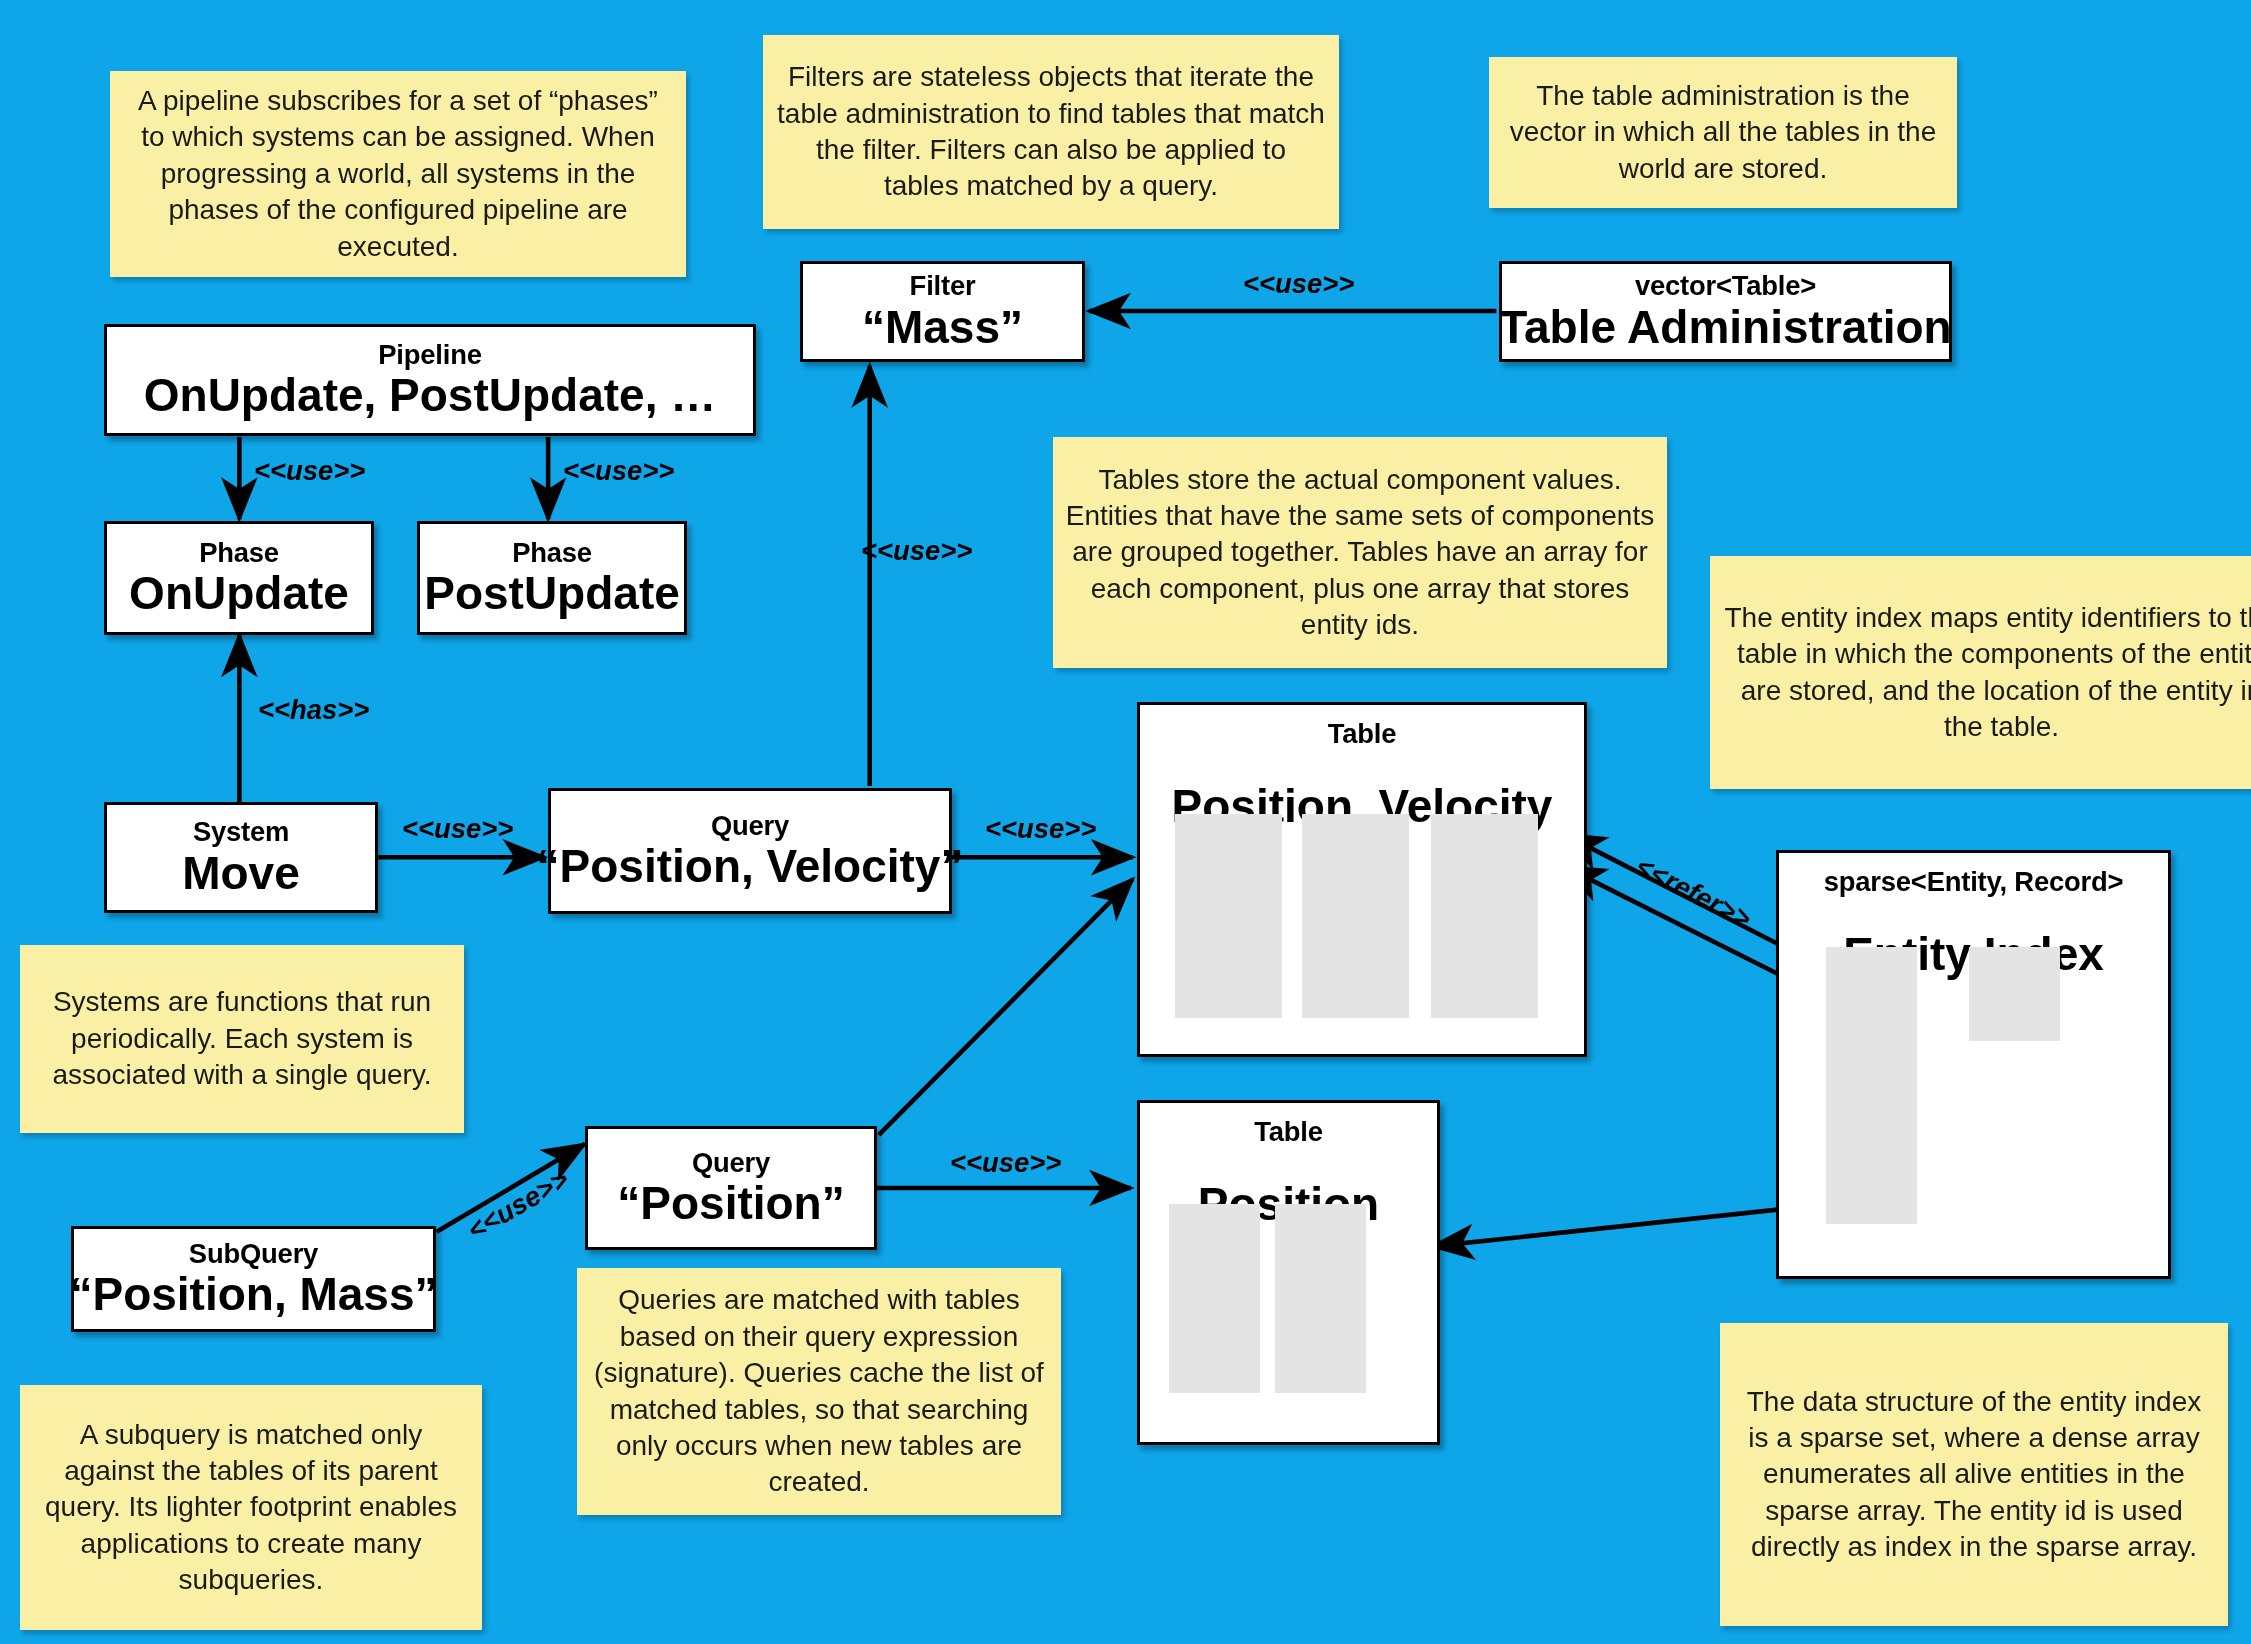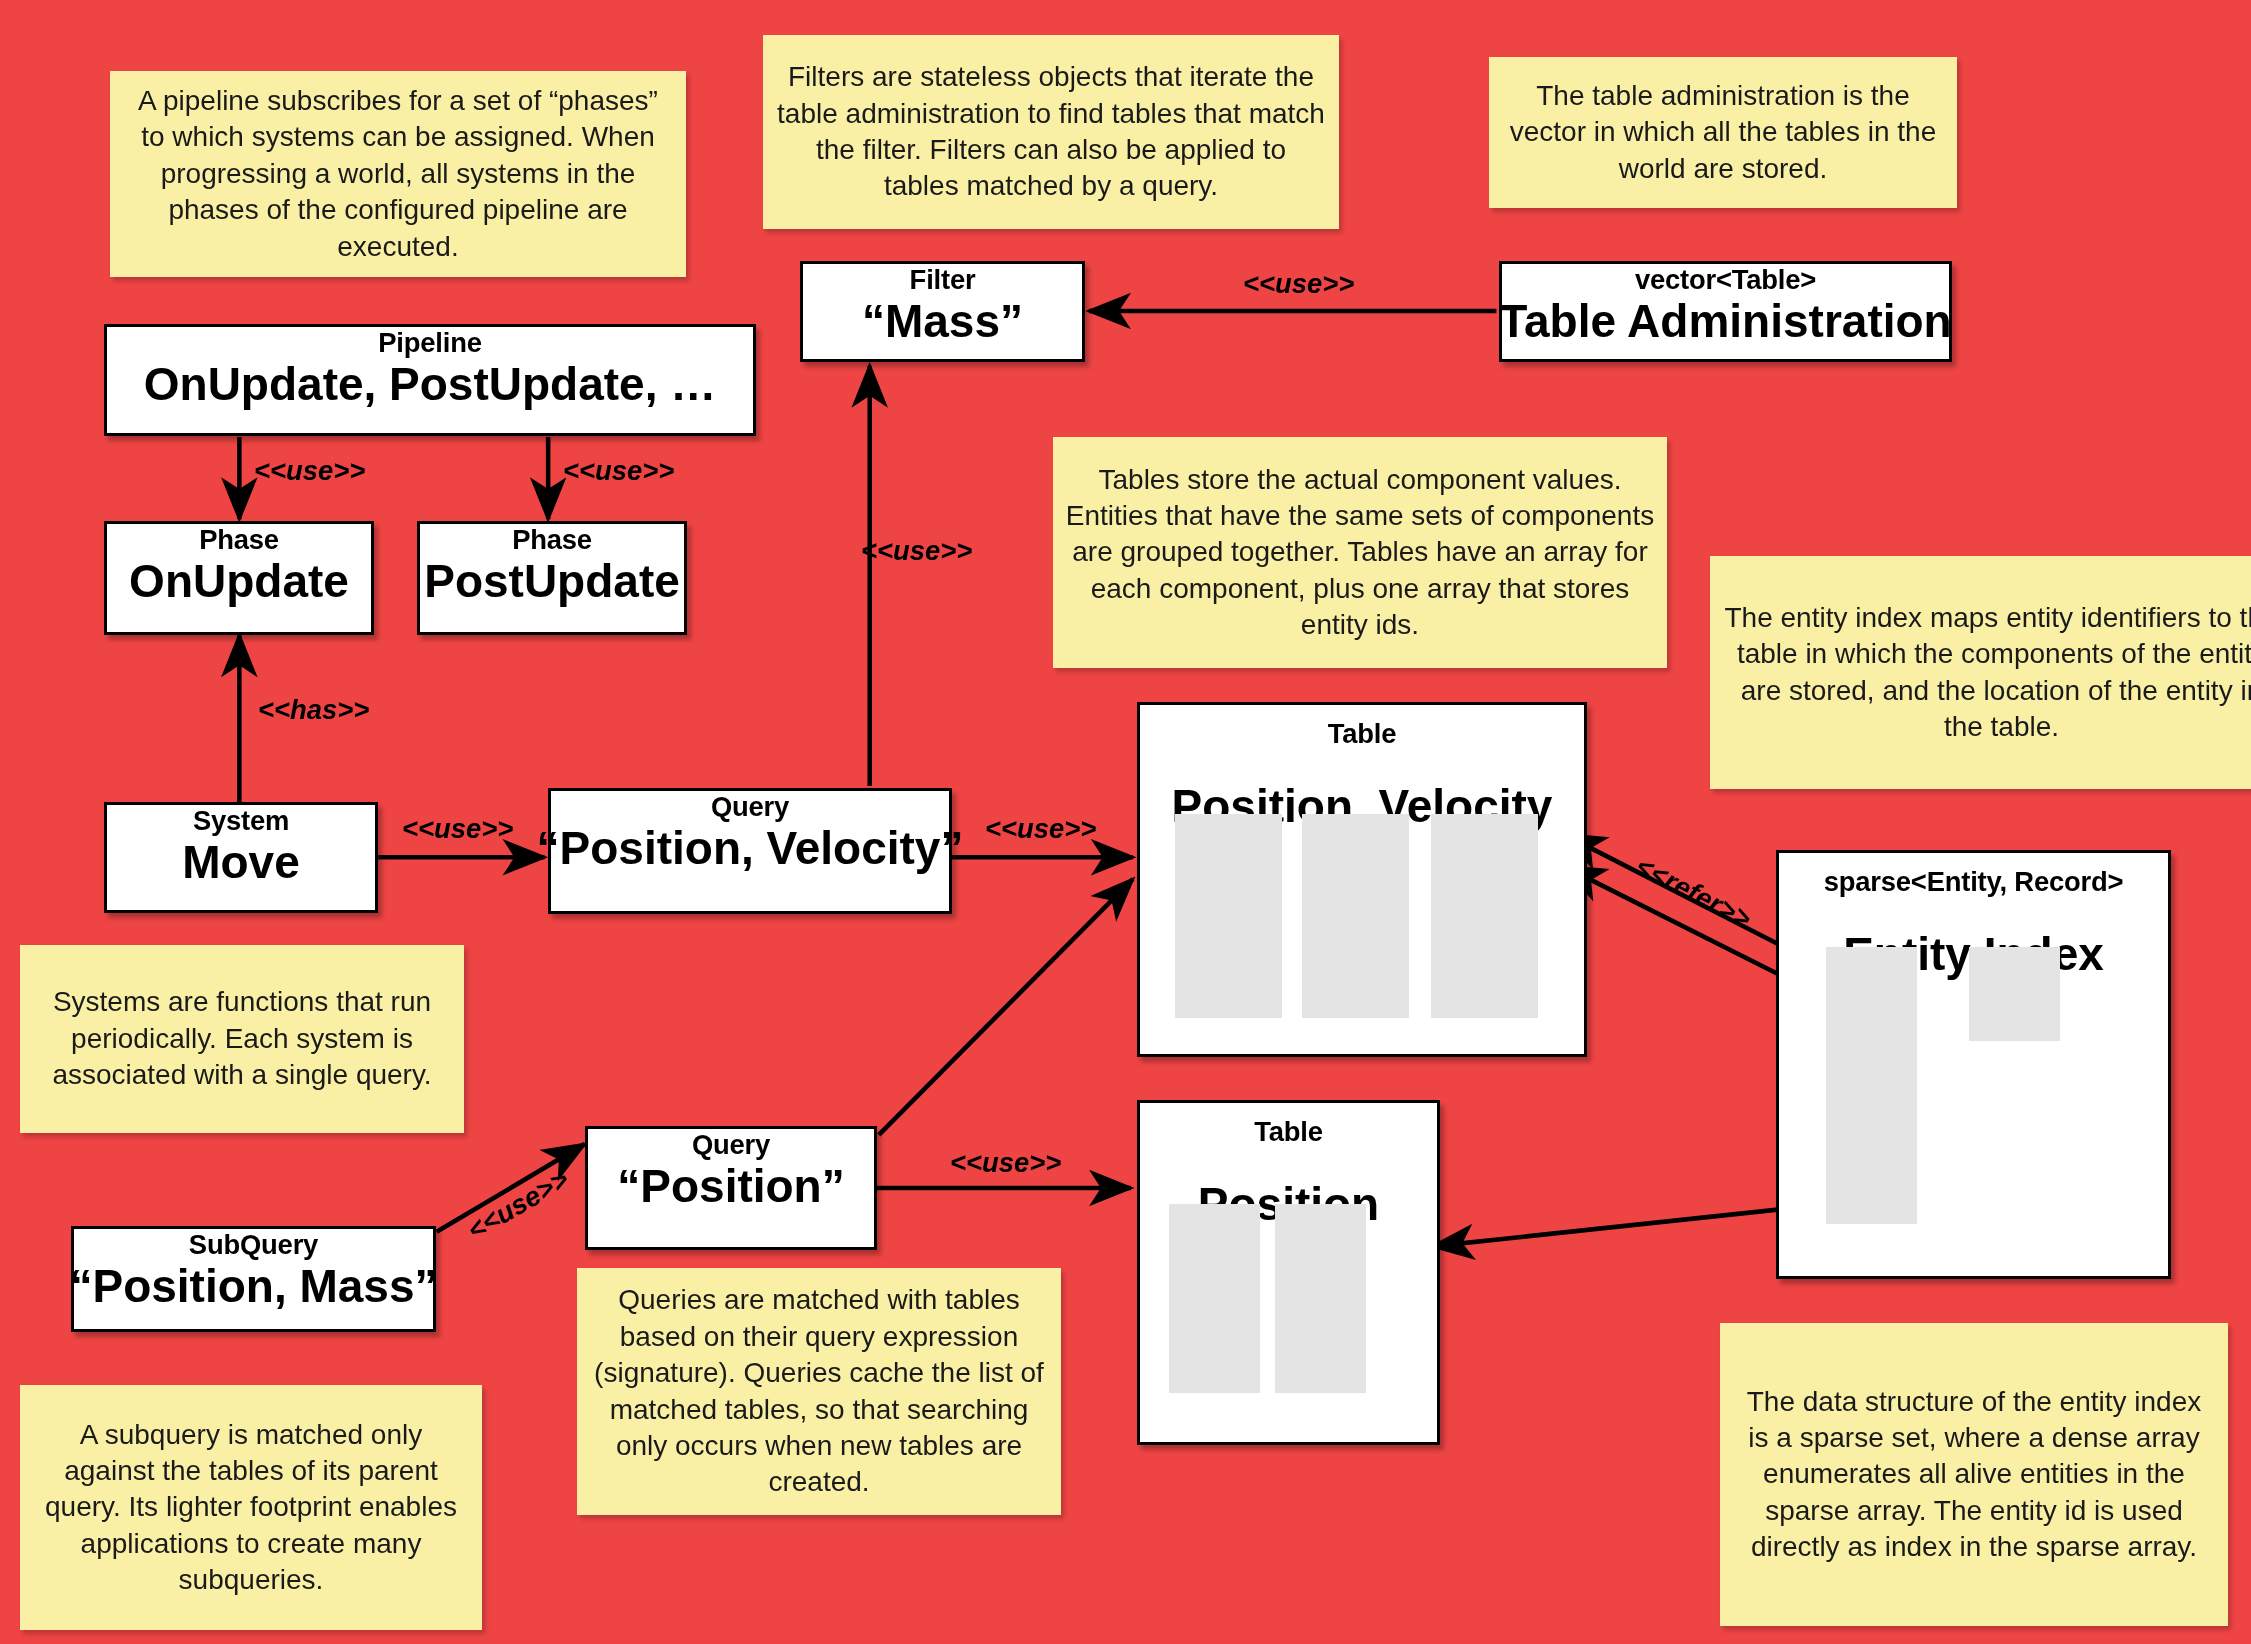--- a/index.html
+++ b/index.html
@@ -5,21 +5,21 @@
 <style>
   html, body {
     margin: 0;
     padding: 0;
     background: #ffffff;
   }
   #canvas {
     position: relative;
     width: 2251px;
     height: 1645px;
-    background: #ef4444;
+    background: #0ea5e9;
     font-family: "Liberation Sans", sans-serif;
     overflow: hidden;
   }
   
   .note {
     position: absolute;
     background: #faf0a5;
     color: #1a1a1a;
     text-align: center;
     box-sizing: border-box;
@@ -37,21 +37,21 @@
   .box {
     position: absolute;
     background: #ffffff;
     border: 3.7px solid #000000;
     box-sizing: border-box;
     box-shadow: 3.7px 4.6px 4.6px rgba(0,0,0,0.28);
     z-index: 6;
     display: flex;
     flex-direction: column;
     align-items: center;
-    justify-content: flex-start;
+    justify-content: center;
   }
   .box .stereo {
     font-size: 27.4px;
     font-weight: bold;
     color: #000;
     line-height: 1.15;
     letter-spacing: -0.2px;
   }
   .box .title {
     font-size: 46px;

